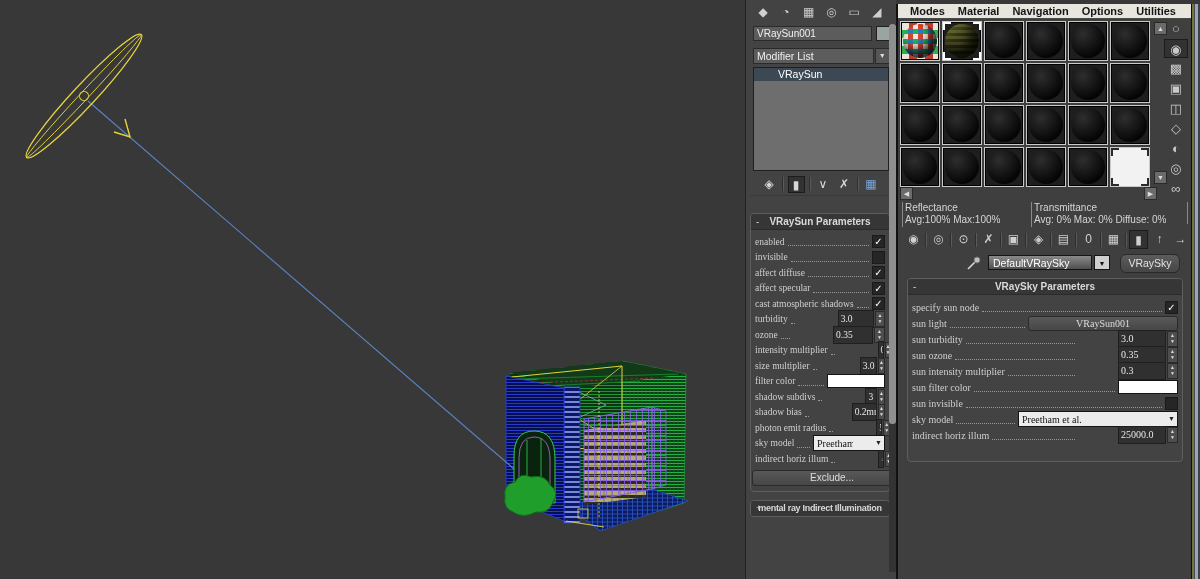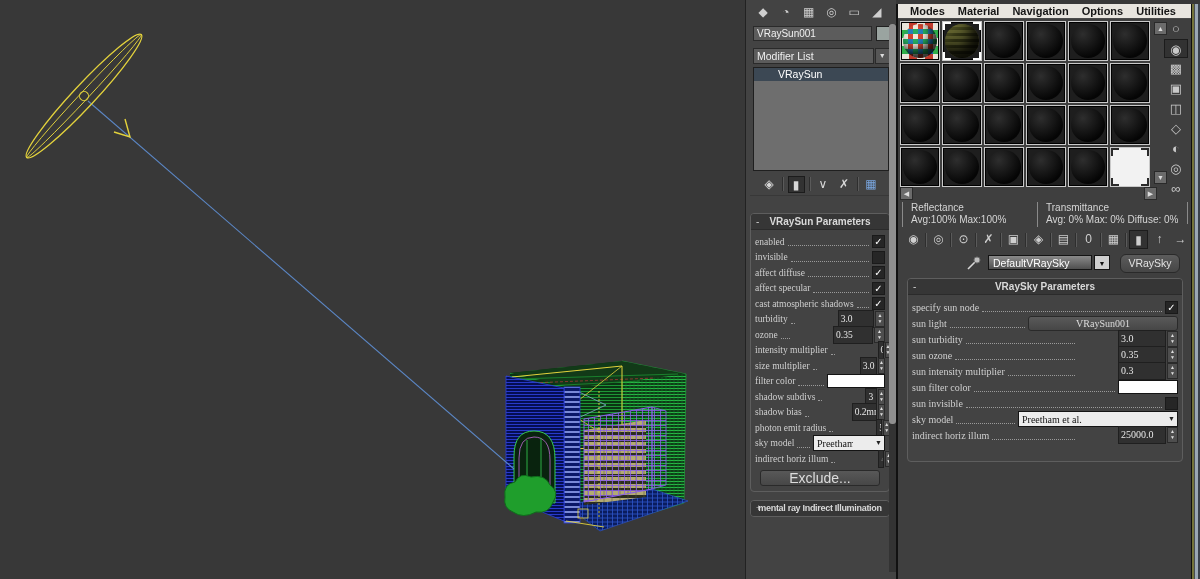--- a/index.html
+++ b/index.html
@@ -49,21 +49,21 @@
   .chk{width:11px;height:11px;background:#262626;border:1px solid #1a1a1a;color:#fff;font-size:10px;line-height:11px;text-align:center;}
   .swatch{height:12px;background:#ffffff;border:1px solid #141414;}
   .rbody.left .swatch{width:56px;}
   .rbody.right .swatch{width:58px;}
   .ddl{display:flex;align-items:center;height:14px;background:#ececec;border:1px solid #141414;color:#111;}
   .rbody.left .ddl{width:70px;gap:20px;}
   .rbody.right .ddl{width:158px;}
   .ddl .txt{flex:1;padding:0 3px;font-size:10px;white-space:nowrap;overflow:hidden;}
   .ddl .arr{width:11px;font-size:7px;text-align:center;color:#222;}
   .pbtn{width:148px;height:13px;background:linear-gradient(#5a5a5a,#464646);border:1px solid #2a2a2a;border-radius:3px;color:#ddd;font-size:10px;line-height:13px;text-align:center;}
-  .exbtn{position:absolute;left:9px;bottom:5px;width:118px;height:14px;background:linear-gradient(#585858,#474747);border:1px solid #2a2a2a;border-radius:3px;color:#ddd;font-size:14px;line-height:14px;text-align:center;}
+  .exbtn{position:absolute;left:1px;bottom:5px;width:118px;height:14px;background:linear-gradient(#585858,#474747);border:1px solid #2a2a2a;border-radius:3px;color:#ddd;font-size:10px;line-height:14px;text-align:center;padding-left:20px;}
   .cscroll{position:absolute;left:143px;top:24px;width:7px;height:548px;background:#333;}
   .cthumb{width:7px;height:400px;background:#8f8f8f;border-radius:3px;}
 
   
   #me{position:absolute;left:896px;top:4px;width:304px;height:579px;background:#3f3f3f;border-left:2px solid #111;box-sizing:border-box;}
   .menubar{position:absolute;left:0;top:0;width:293px;height:15px;background:#e8e5df;border-bottom:1px solid #4a4a4a;display:flex;align-items:center;padding-left:12px;box-sizing:border-box;}
   .menu-item{margin-right:13px;font-size:11px;font-weight:600;color:#141414;}
   .slots{position:absolute;left:2px;top:17px;display:grid;grid-template-columns:repeat(6,40px);grid-auto-rows:40px;gap:2px;}
   .slot{position:relative;background:#1e1e1e;border:1px solid #c9c9c9;box-shadow:inset 0 0 0 1px #000;}
   .sphere{position:absolute;inset:2px;border-radius:50%;background:radial-gradient(circle at 35% 30%,#2e2e2e,#050505 72%);}
@@ -74,21 +74,21 @@
   .corner{position:absolute;width:6px;height:6px;border:2px solid #fff;}
   .corner.dark{border-color:#2a2a2a;}
   .corner.tl{top:0;left:0;border-right:none;border-bottom:none;}
   .corner.tr{top:0;right:0;border-left:none;border-bottom:none;}
   .corner.bl{bottom:0;left:0;border-right:none;border-top:none;}
   .corner.br{bottom:0;right:0;border-left:none;border-top:none;}
   .sbtn{position:absolute;width:13px;height:13px;background:#6b6b6b;border:1px solid #2a2a2a;color:#ddd;font-size:7px;line-height:12px;text-align:center;box-sizing:border-box;}
   .vtools{position:absolute;left:266px;top:15px;width:26px;display:flex;flex-direction:column;gap:1px;}
   .vtools .tbtn{width:24px;height:19px;color:#c9c9c9;font-size:13px;line-height:19px;text-align:center;}
   .reflect{position:absolute;left:4px;top:198px;width:286px;height:25px;display:flex;color:#d5d5d5;font-size:10px;line-height:12px;}
-  .rcol{border-left:1px solid #8a8a8a;padding-left:8px;}
+  .rcol{border-left:1px solid #8a8a8a;padding-left:2px;}
   .rcol.c1{width:126px;}
   .rcol.c2{flex:1;}
   .rbar{width:1px;background:#8a8a8a;height:22px;}
   .htools{position:absolute;left:6px;top:226px;display:flex;align-items:center;gap:2px;}
   .htools .tbtn{width:19px;height:19px;color:#cfcfcf;font-size:12px;line-height:19px;text-align:center;}
   .namebar{position:absolute;left:0;top:250px;width:293px;height:19px;}
   .dropper{position:absolute;left:68px;top:1px;}
   .combo{position:absolute;left:90px;top:1px;width:104px;height:15px;background:linear-gradient(#8a8a8a,#4f4f4f);border:1px solid #141414;color:#fff;font-size:10.5px;line-height:15px;padding:0 4px;box-sizing:border-box;}
   .comboarr{position:absolute;left:196px;top:1px;width:16px;height:15px;background:#cfcfcf;border:1px solid #141414;color:#111;font-size:7px;line-height:15px;text-align:center;box-sizing:border-box;}
   .typebtn{position:absolute;left:222px;top:0;width:58px;height:17px;background:linear-gradient(#5c5c5c,#464646);border:1px solid #2a2a2a;border-radius:6px;color:#e2e2e2;font-size:10.5px;line-height:16px;text-align:center;}

